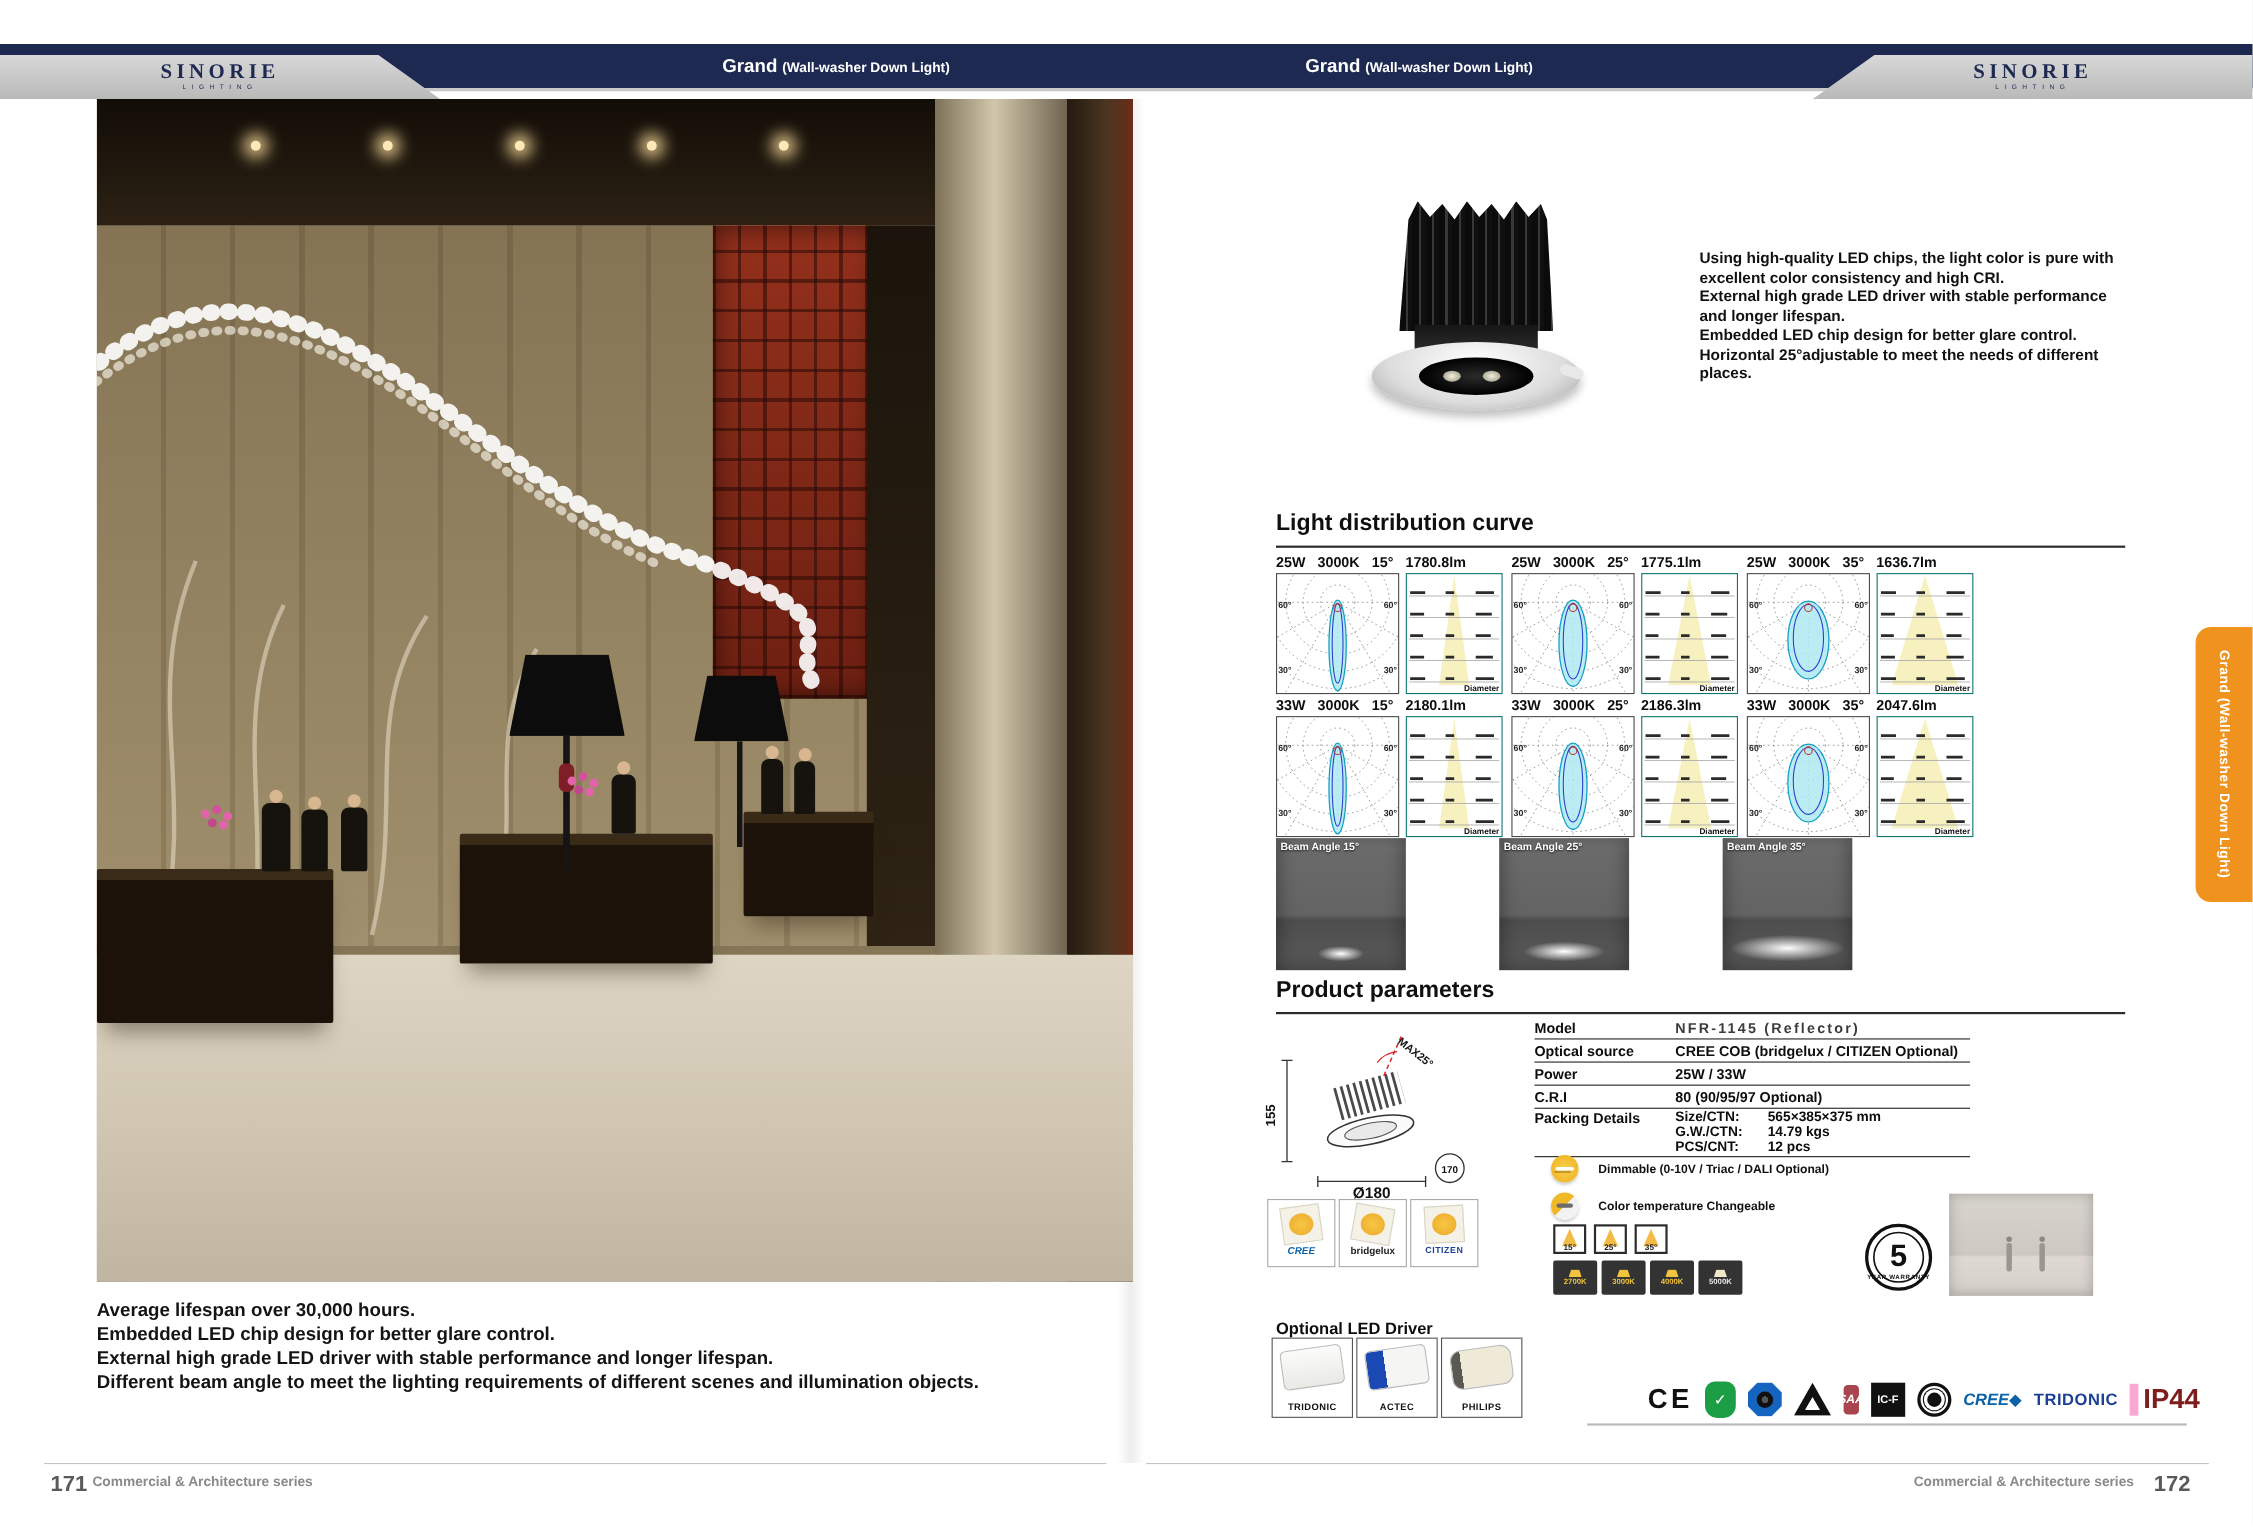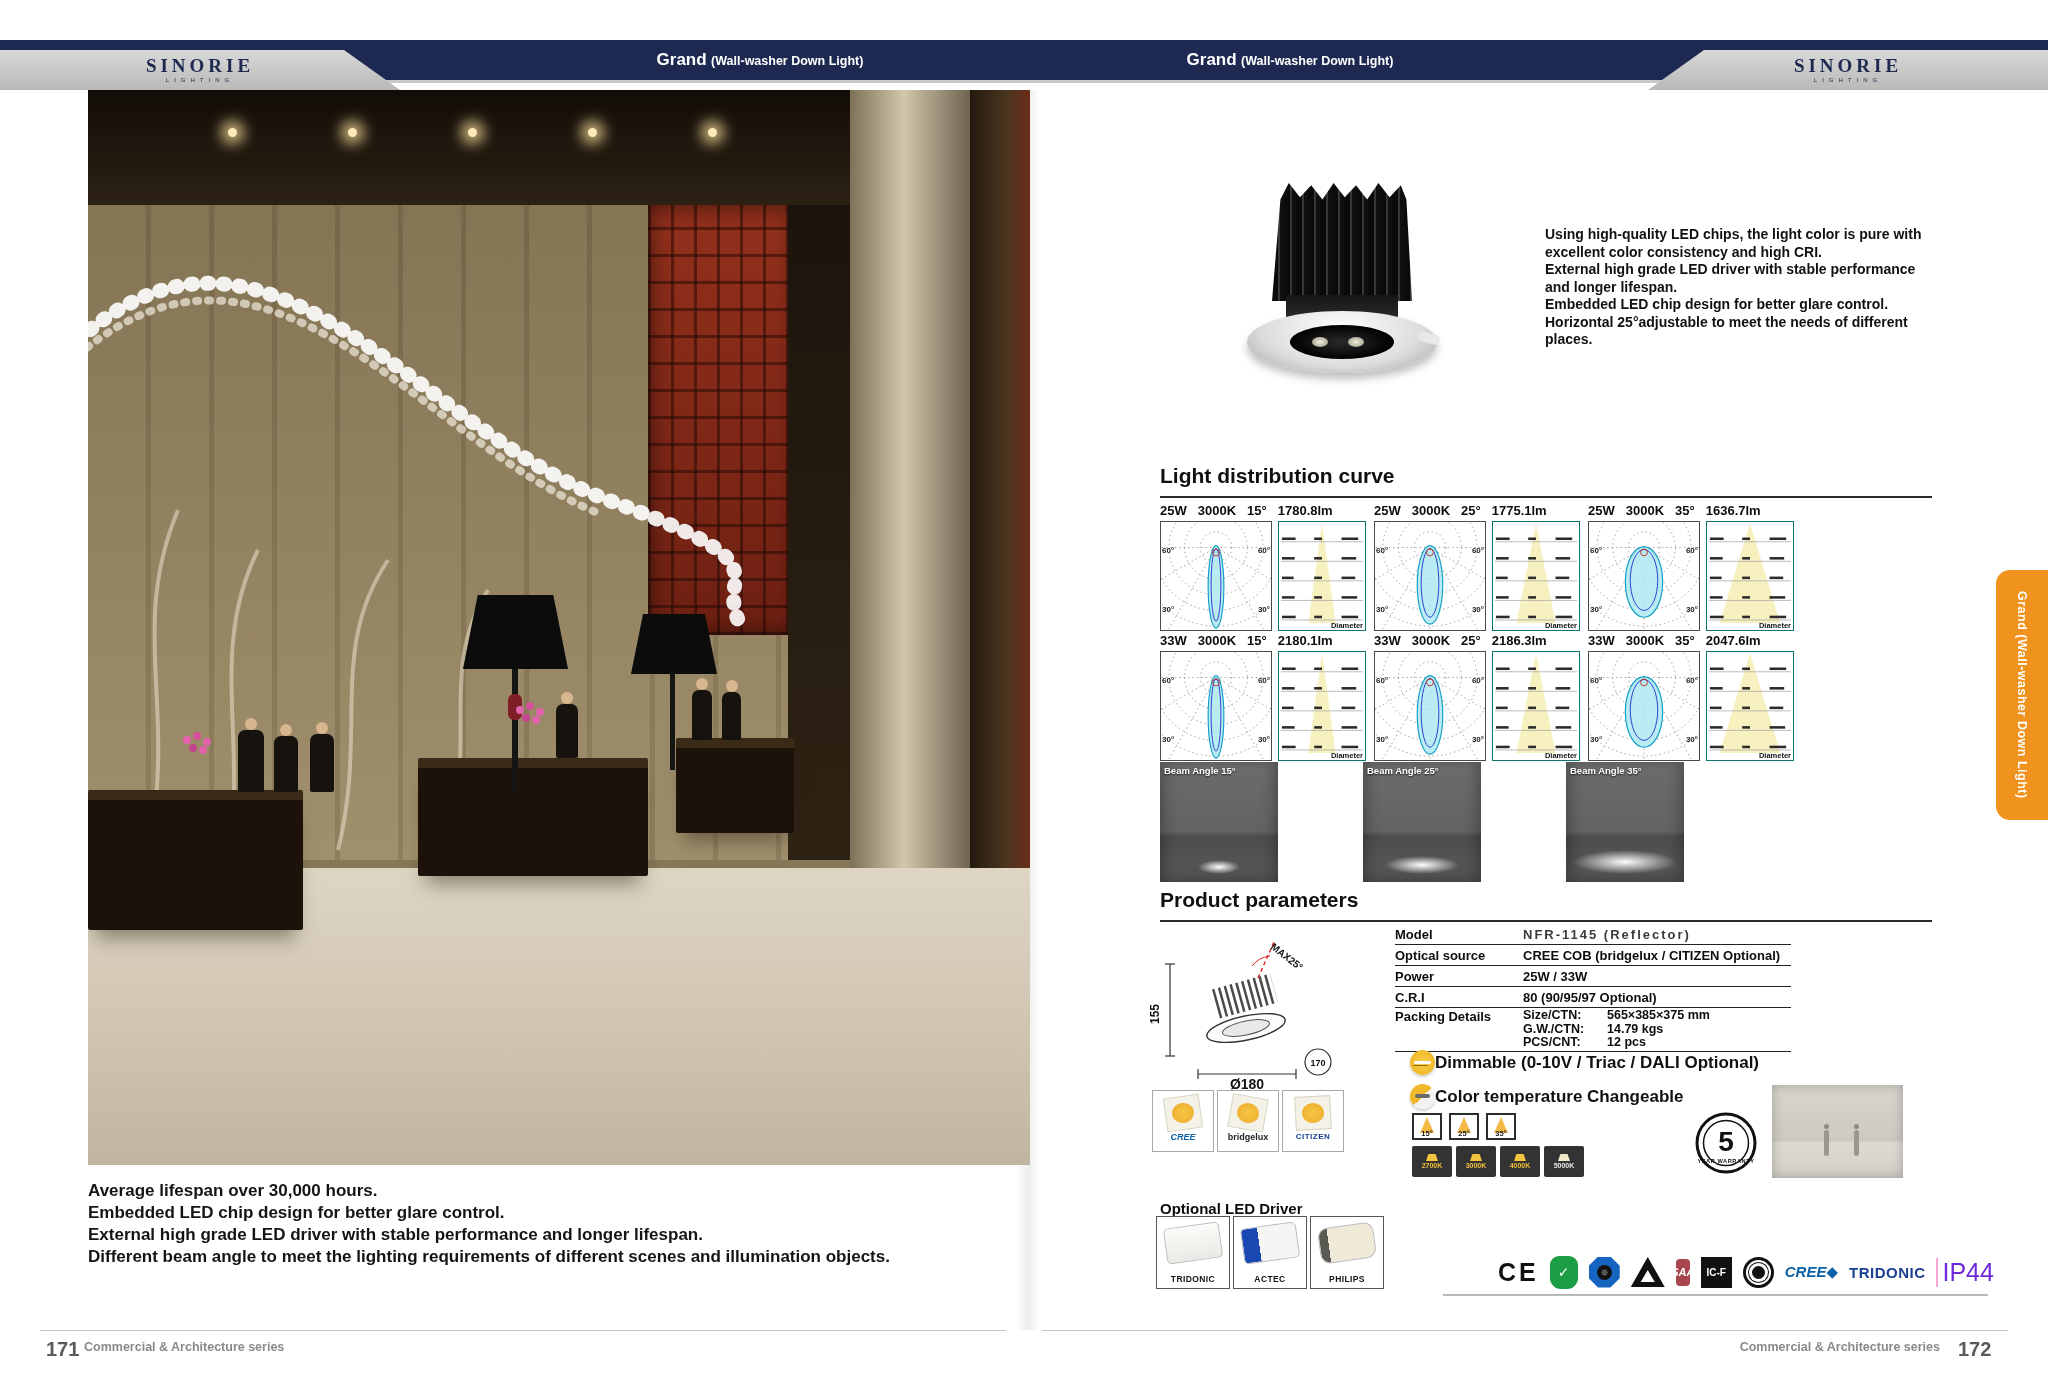--- a/index.html
+++ b/index.html
@@ -90,21 +90,21 @@
 .s35 .spotl{width:104px;height:24px;background:radial-gradient(closest-side,#fdfdfd,rgba(255,255,255,0))}
 
 
 .ptable{position:absolute;left:1395px;top:924px;width:396px;font-size:13px;font-weight:bold;color:#0d0d0d}
 .prow{display:grid;grid-template-columns:128px 1fr;align-items:center;min-height:21px;border-bottom:1px solid #222;padding:1px 0}
 .prow .val{font-weight:bold}
 .model-val{font-weight:normal;letter-spacing:2px;color:#3b3b3b}
 .subrow{display:grid;grid-template-columns:84px 1fr;line-height:13.5px;font-size:12.5px}
 
 
-.opt{position:absolute;display:flex;align-items:center;gap:0;font-size:17px;font-weight:bold;color:#111}
+.opt{position:absolute;display:flex;align-items:center;gap:18px;font-size:11px;font-weight:bold;color:#111}
 .dimicon{width:25px;height:25px;border-radius:50%;background:radial-gradient(#f8d04a,#efae1f);position:relative;box-shadow:0 2px 3px rgba(0,0,0,.2)}
 .dimicon::after{content:"";position:absolute;left:4px;top:11px;width:17px;height:3px;background:#fff;border-radius:2px;box-shadow:-2px 3px 0 -1px #8a6a10}
 .ccticon{width:25px;height:25px;border-radius:50%;background:linear-gradient(135deg,#f0b929 50%,#f2f2f2 50%);position:relative;box-shadow:0 2px 3px rgba(0,0,0,.2)}
 .ccticon::after{content:"";position:absolute;left:5px;top:10px;width:15px;height:4px;background:#6b6b6b;border-radius:2px}
 .bicons{position:absolute;display:flex;gap:7px}
 .bico{width:30px;height:27px;border:2px solid #2c2c2c;background:#fff;position:relative;display:flex;align-items:flex-end;justify-content:center}
 .bico::before{content:"";position:absolute;left:50%;top:2px;transform:translateX(-50%);border-left:7px solid transparent;border-right:7px solid transparent;border-top:0;border-bottom:16px solid #f2b63c;opacity:.95}
 .bico span{position:relative;font-size:7.5px;font-weight:bold;color:#222;line-height:9px}
 .kicons{position:absolute;display:flex;gap:4px}
 .kico{width:40px;height:31px;background:#333;border-radius:2px;display:flex;flex-direction:column;align-items:center;justify-content:center;gap:1px}
@@ -144,21 +144,21 @@
 .cert-oct{width:31px;height:31px;background:#1565c0;clip-path:polygon(30% 0,70% 0,100% 30%,100% 70%,70% 100%,30% 100%,0 70%,0 30%);display:flex;align-items:center;justify-content:center}
 .cert-oct::before{content:"";width:15px;height:15px;border-radius:50%;background:radial-gradient(#555 28%,#111 30%)}
 .cert-tri{width:34px;height:30px;background:#111;clip-path:polygon(50% 0,100% 100%,0 100%);display:flex;align-items:flex-end;justify-content:center}
 .cert-tri::before{content:"";width:14px;height:12px;margin-bottom:5px;background:#fff;clip-path:polygon(50% 0,100% 100%,0 100%)}
 .cert-saa{width:14px;height:27px;background:#a8454e;border-radius:4px;display:flex;align-items:center;justify-content:center;color:#fff;font-size:11px;font-weight:bold;font-style:italic}
 .cert-icf{width:31px;height:31px;background:#111;color:#fff;display:flex;align-items:center;justify-content:center;font-size:10px;font-weight:bold}
 .cert-round{width:31px;height:31px;border:3px solid #111;border-radius:50%;display:flex;align-items:center;justify-content:center}
 .cert-round::before{content:"";width:13px;height:13px;border-radius:50%;background:#111;box-shadow:0 0 0 3px #fff,0 0 0 4px #111}
 .cert-cree{color:#0a62a8;font-size:15px;font-weight:bold;font-style:italic;white-space:nowrap}
 .cert-tridonic{color:#1b3f93;font-size:15px;font-weight:bold;letter-spacing:.5px}
-.cert-ip{font-size:25px;font-weight:normal;color:#6d28d9;border-left:2px solid #f9a8d4;padding-left:4px}
+.cert-ip{font-size:25px;font-weight:bold;color:#7f1d1d;border-left:8px solid #f9a8d4;padding-left:4px}
 .certline{position:absolute;left:1443px;top:1294px;width:545px;height:2px;background:#b9b9b9}
 
 .gutter{position:absolute;left:1016px;top:90px;width:24px;height:1240px;background:linear-gradient(90deg,rgba(0,0,0,0),rgba(0,0,0,.07),rgba(0,0,0,0))}
 </style>
 </head>
 <body>
 
 <div class="stage">
 
   <svg width="0" height="0" style="position:absolute">

